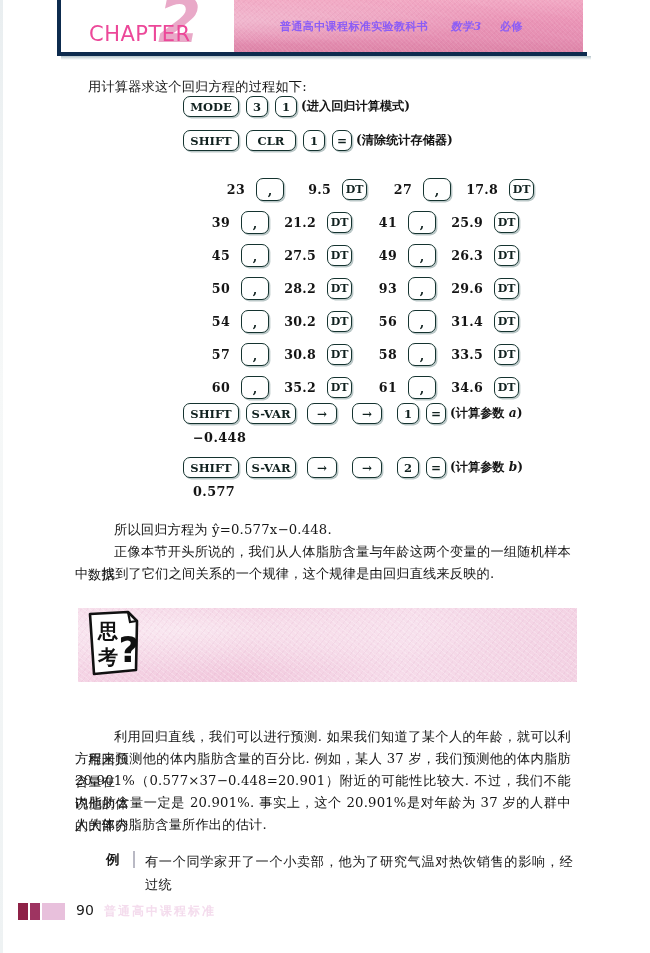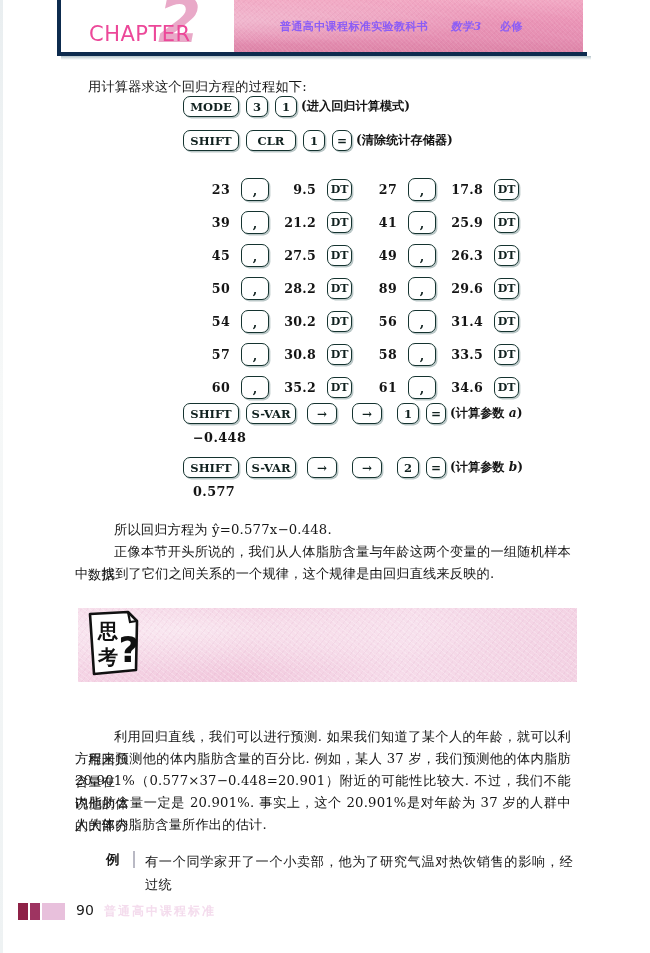--- a/index.html
+++ b/index.html
@@ -317,21 +317,21 @@
   <span class="key wide">SHIFT</span>
   <span class="gap6"></span>
   <span class="key med">CLR</span>
   <span class="gap6"></span>
   <span class="key small">1</span>
   <span class="gap6"></span>
   <span class="key eq">=</span>
   <span class="annot">(清除统计存储器)</span>
 </div>
 
-<div class="datarow" style="left:206px; top:178px;align-items:center;">
+<div class="datarow" style="left:221px; top:178px;align-items:center;">
   <span class="dnum w-a">23</span>
   <span class="gap10"></span>
   <span class="key comma">,</span>
   <span class="gap14"></span>
   <span class="dnum w-b">9.5</span>
   <span class="gap10"></span>
   <span class="key dt">DT</span>
   <span class="gap20"></span>
   <span class="dnum w-a">27</span>
   <span class="gap10"></span>
@@ -380,21 +380,21 @@
 
 <div class="datarow" style="left:206px; top:277px;">
   <span class="dnum w-a">50</span>
   <span class="gap10"></span>
   <span class="key comma">,</span>
   <span class="gap14"></span>
   <span class="dnum w-b">28.2</span>
   <span class="gap10"></span>
   <span class="key dt">DT</span>
   <span class="gap20"></span>
-  <span class="dnum w-a">89</span>
+  <span class="dnum w-a">93</span>
   <span class="gap10"></span>
   <span class="key comma">,</span>
   <span class="gap14"></span>
   <span class="dnum w-b">29.6</span>
   <span class="gap10"></span>
   <span class="key dt">DT</span>
 </div>
 
 <div class="datarow" style="left:206px; top:310px;">
   <span class="dnum w-a">54</span>

